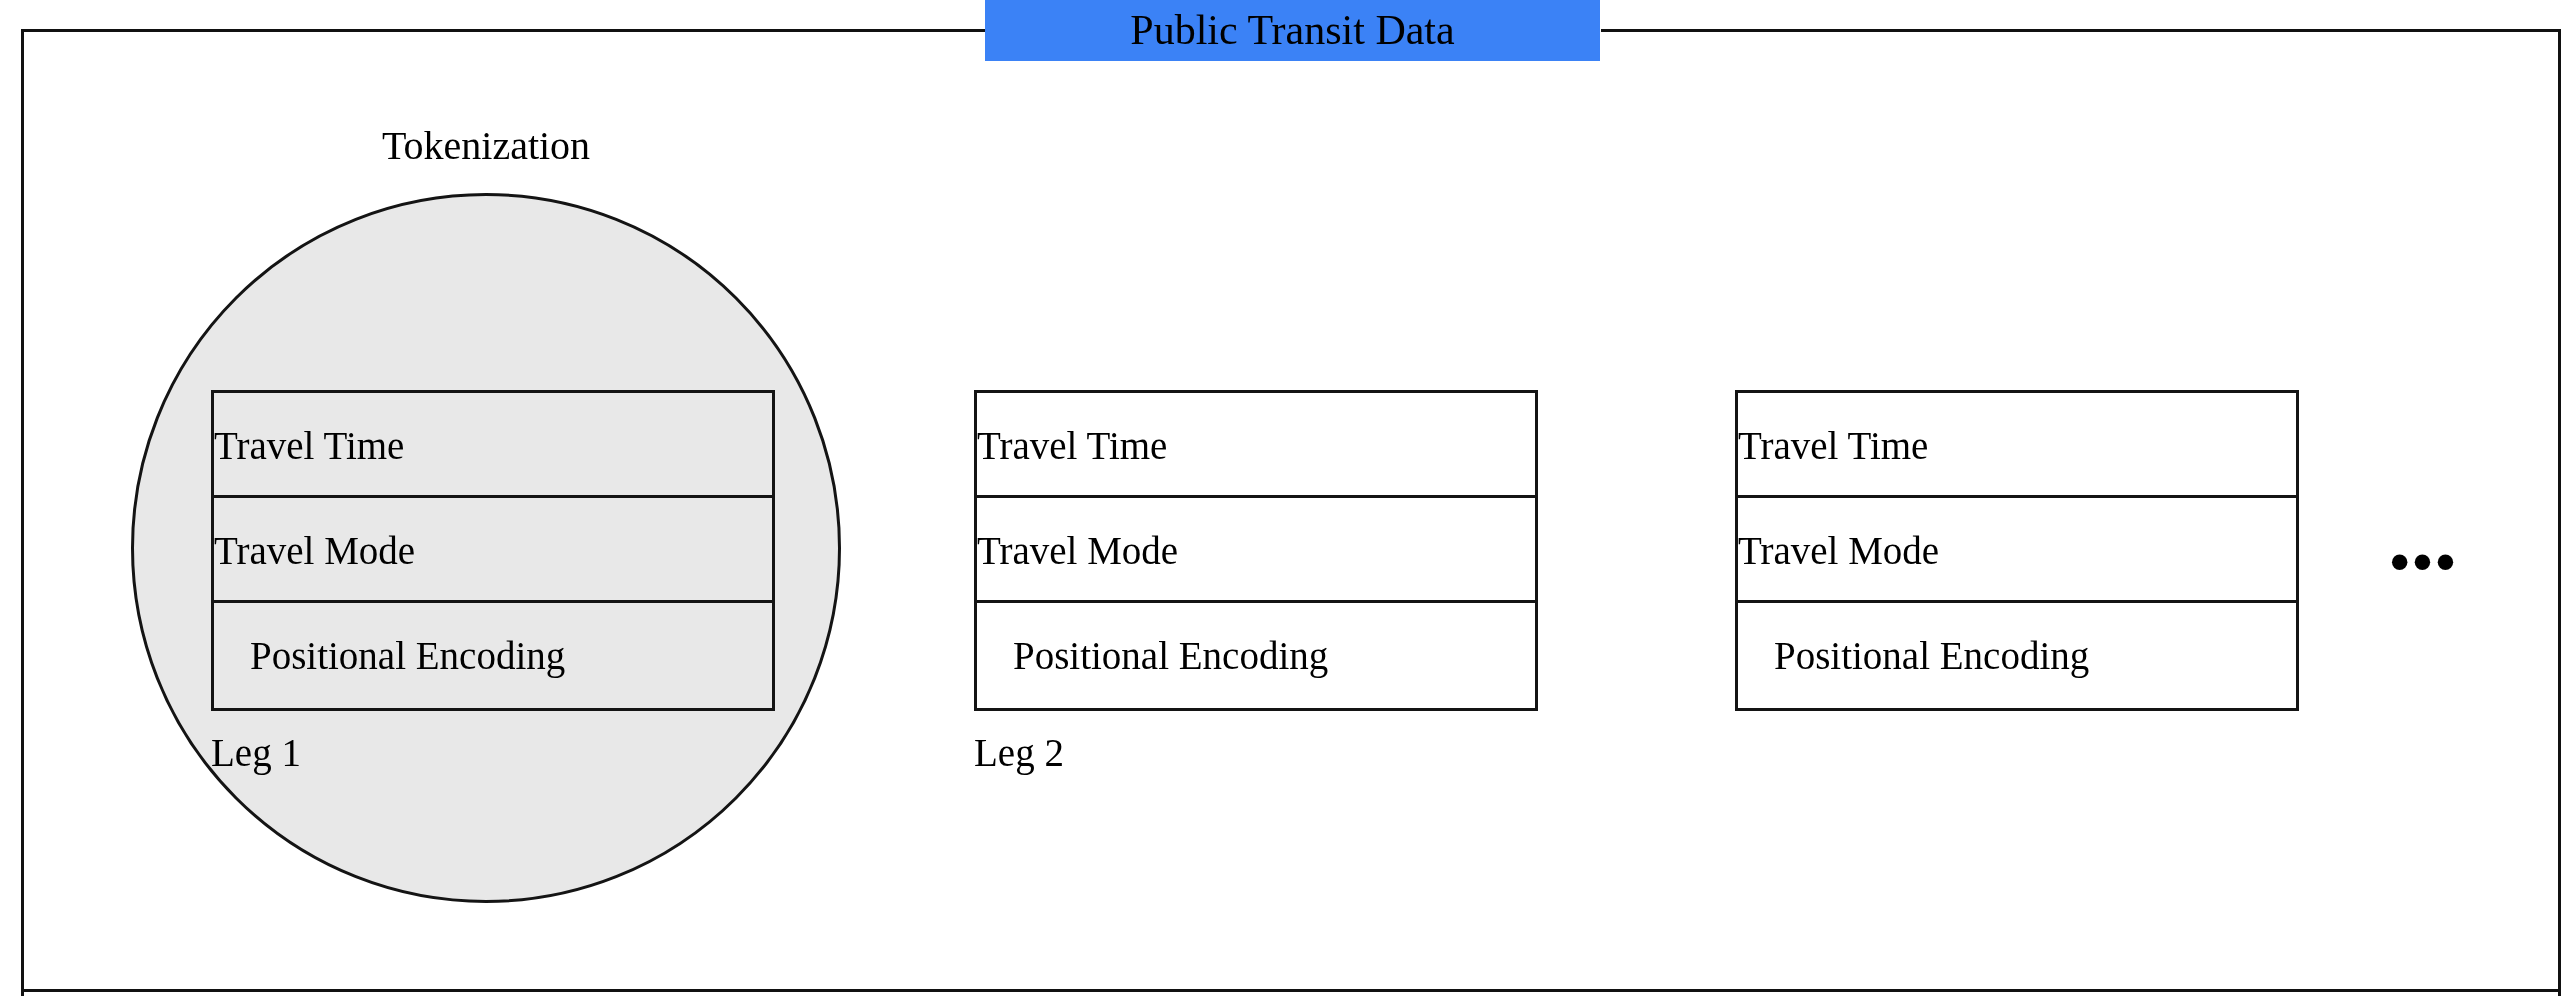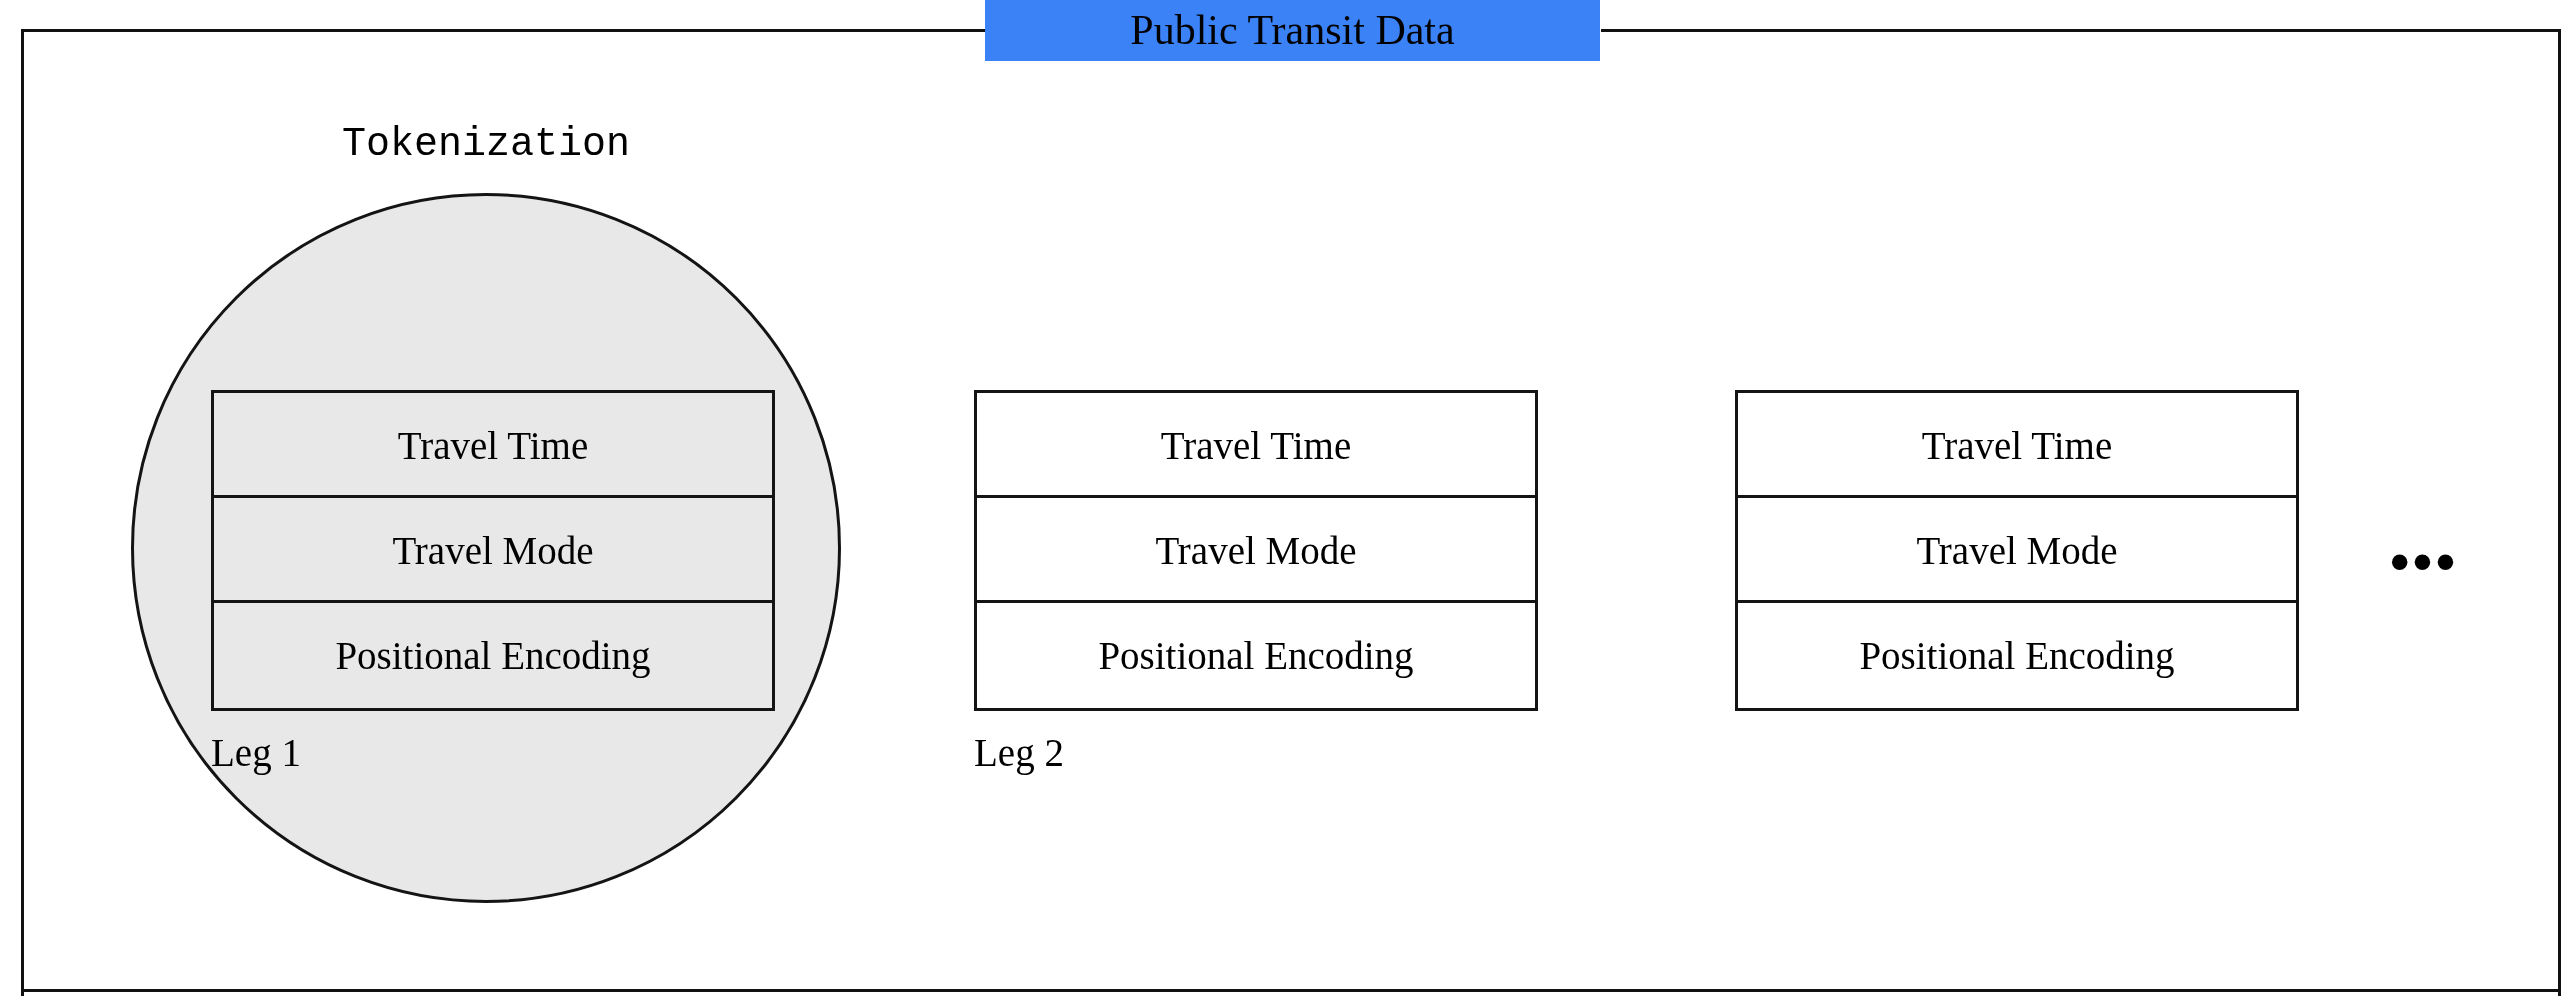--- a/index.html
+++ b/index.html
@@ -72,44 +72,42 @@
     box-sizing: border-box;
   }
   .token-circle-label {
     position: absolute;
     left: 131px;
     top: 122px;
     width: 710px;
     text-align: center;
     font-size: 40px;
     white-space: nowrap;
-    font-family: Liberation Mono, monospace;
   }
 
   
   .leg {
     position: absolute;
     top: 390px;
     width: 564px;
   }
   .leg-boxes {
     border: 3.4px solid #141414;
     box-sizing: border-box;
   }
   .leg-row {
     height: 105px;
     line-height: 105px;
-    text-align: center;
     font-size: 39px;
     border-bottom: 3.4px solid #141414;
     box-sizing: border-box;
     white-space: nowrap;
     overflow: hidden;
   }
-  .leg-row:last-child { border-bottom: none; }
+  .leg-row:last-child { border-bottom: none; padding-left: 36px; }
 
   .leg-fill-gray  .leg-row { background: #e8e8e8; }
   .leg-fill-white .leg-row { background: #ffffff; }
 
   .leg-label {
     margin-top: 19px;
     font-size: 39px;
     white-space: nowrap;
   }
 

